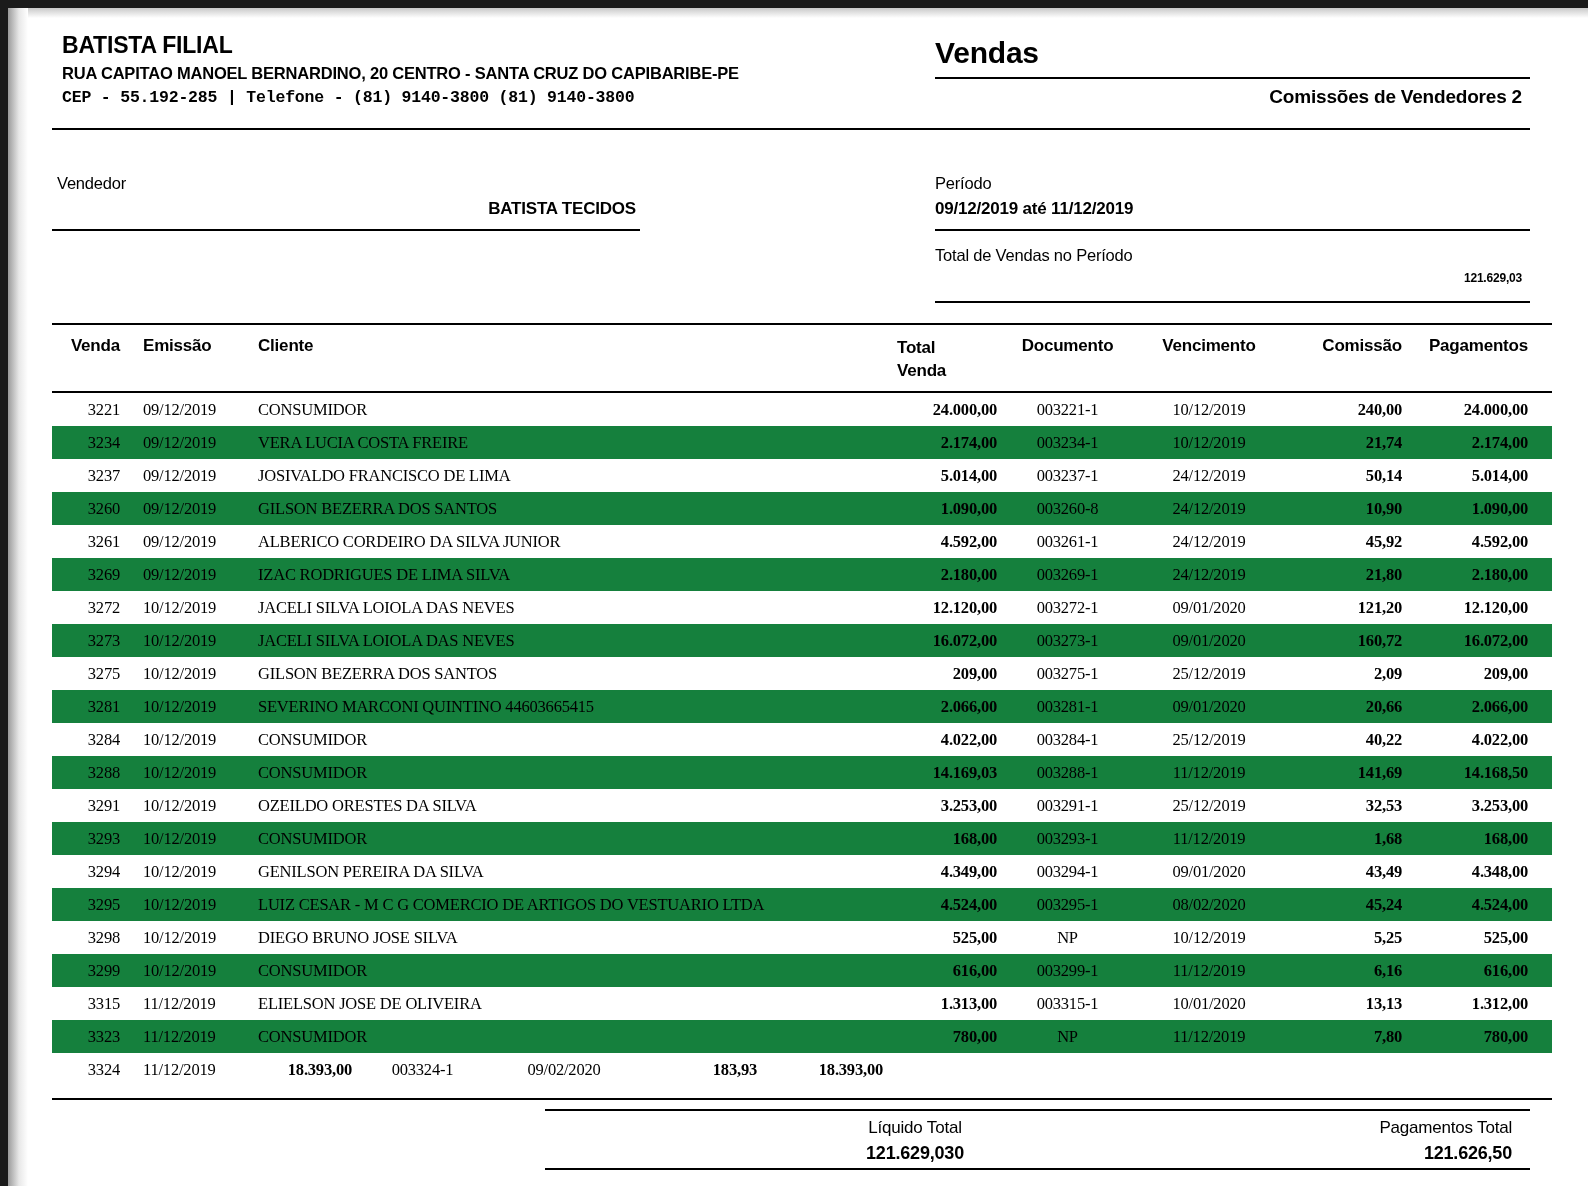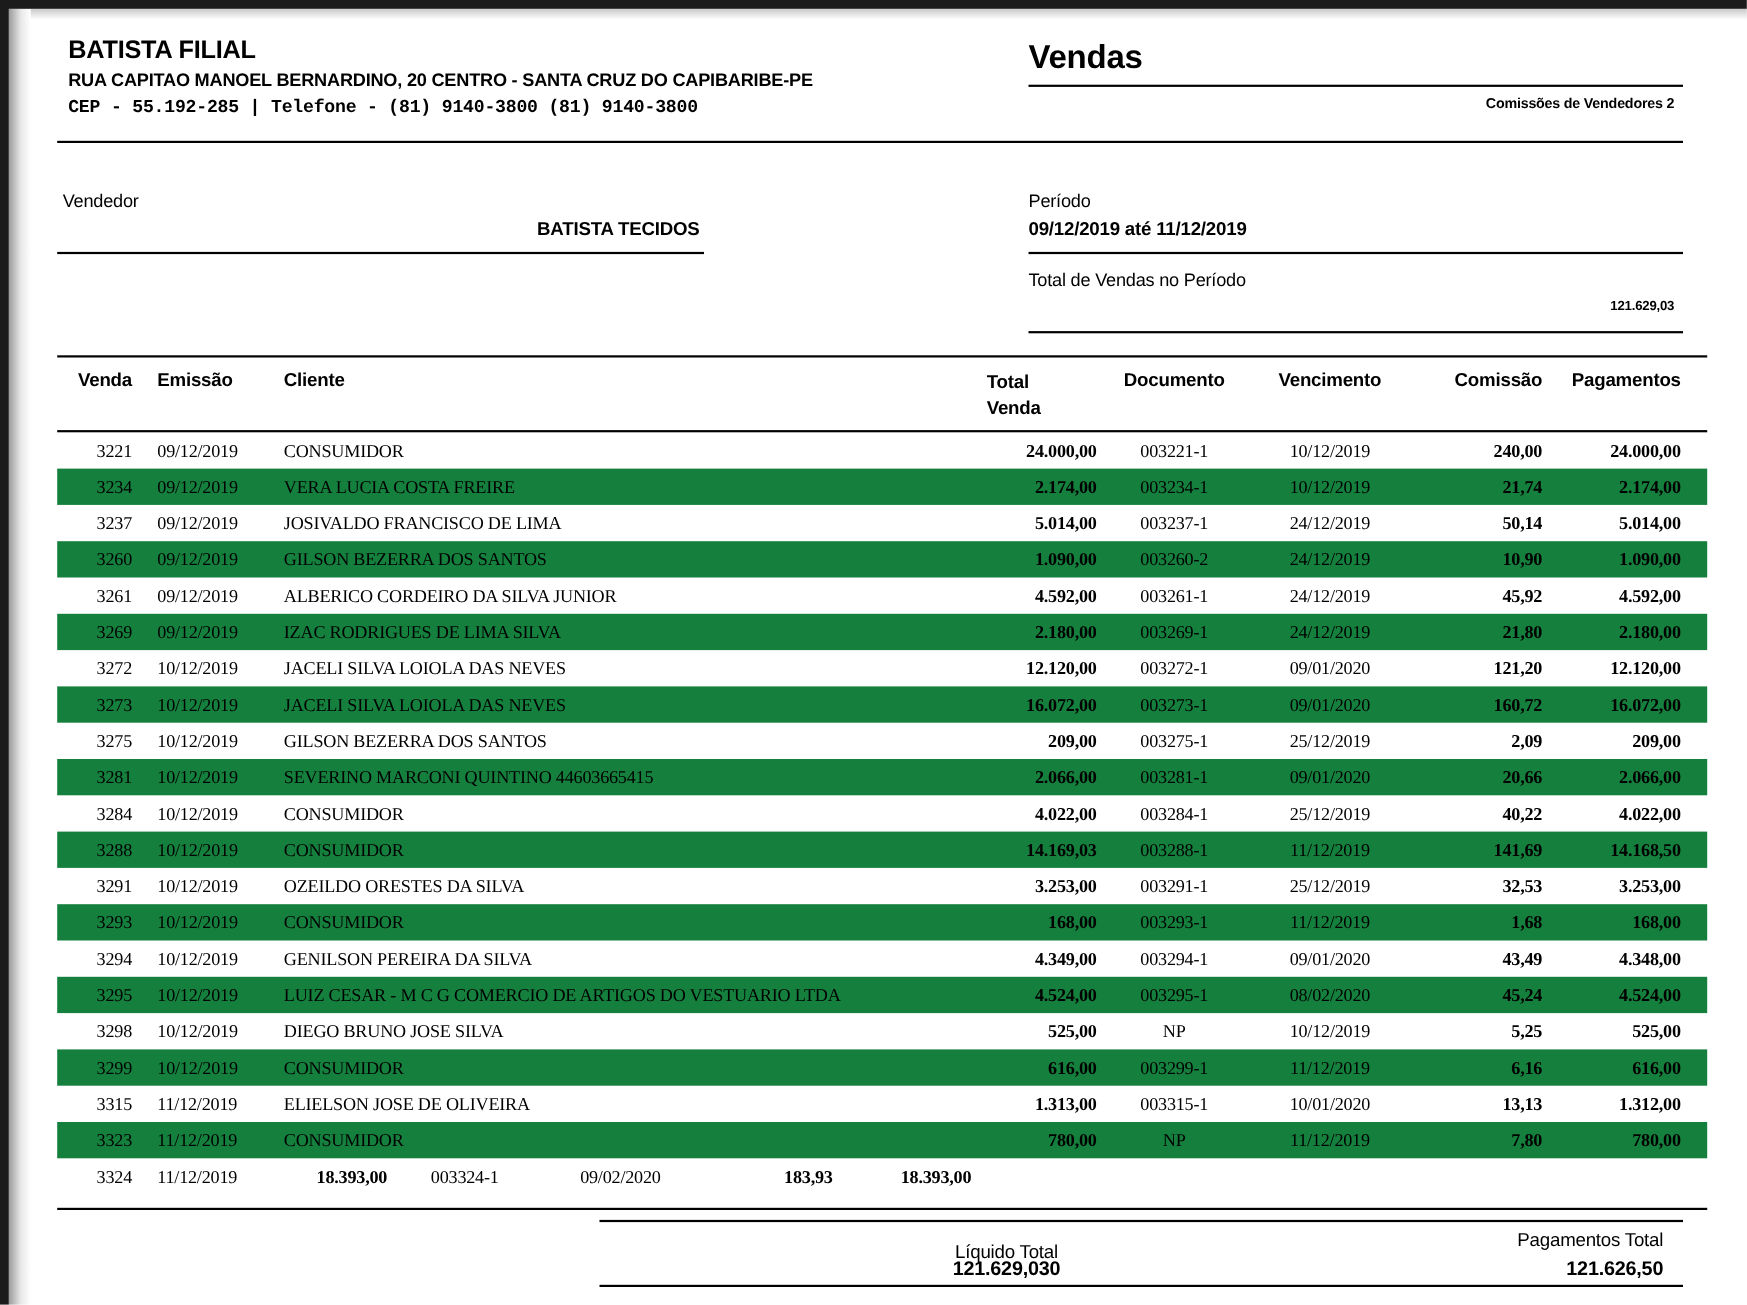--- a/index.html
+++ b/index.html
@@ -22,21 +22,21 @@
   .abs { position:absolute; white-space:nowrap; }
   .rule { position:absolute; height:2px; background:#000; }
 
   
   .company-name    { left:62px;  top:32px;  font-size:23px; font-weight:bold; }
   .company-address { left:62px;  top:64px;  font-size:16.5px; font-weight:bold; }
   .company-cep     { left:62px;  top:88px;  font-size:16.5px; font-weight:bold;font-family:Liberation Mono, monospace; }
 
   .report-title    { left:935px; top:36px;  font-size:30px; font-weight:bold; }
   .rule-title      { left:935px; top:77px;  width:595px; }
-  .report-subtitle { left:935px; top:86px;  width:587px; text-align:right; font-size:13px; font-weight:bold; }
+  .report-subtitle { left:935px; top:86px;  width:587px; text-align:right; font-size:19px; font-weight:bold; }
   .rule-full       { left:52px;  top:128px; width:1478px; }
 
   .vendedor-label  { left:57px;  top:174px; font-size:16.5px; }
   .vendedor-value  { left:52px;  top:199px; width:584px; text-align:right; font-size:17px; font-weight:bold; }
   .rule-vendedor   { left:52px;  top:229px; width:588px; }
 
   .periodo-label   { left:935px; top:174px; font-size:16.5px; }
   .periodo-value   { left:935px; top:199px; width:587px; font-size:17px; font-weight:bold; }
   .rule-periodo    { left:935px; top:229px; width:595px; }
 
@@ -65,21 +65,21 @@
   .c-comissao   { width:122px; text-align:right;  padding-right:3px; }
   .c-pagamentos { width:147px; text-align:right;  padding-right:24px; }
 
   .thead .c-total { text-align:left; padding-left:12px; line-height:23px; }
   .trow .c-total, .trow .c-comissao, .trow .c-pagamentos { font-weight:bold; }
   .trow > div, .thead > div { white-space:nowrap; }
 
   
   .totals-box { position:absolute; left:545px; top:1109px; width:985px; height:61px;
     border-top:2px solid #000; border-bottom:2px solid #000; }
-  .liquido-label { left:250px; top:18px;  width:240px; text-align:center; font-size:17px; }
+  .liquido-label { left:250px; top:7px;  width:240px; text-align:center; font-size:17px; }
   .liquido-value { left:250px; top:32px; width:240px; text-align:center; font-size:18px; font-weight:bold; }
   .pagtotal-label { right:18px; top:7px;  text-align:right; font-size:17px; }
   .pagtotal-value { right:18px; top:32px; text-align:right; font-size:18px; font-weight:bold; }
 </style>
 </head>
 <body>
 
 <div class="topbar"></div>
 <div class="leftbar"></div>
 <div class="topshade"></div>
@@ -152,21 +152,21 @@
     <div class="c-vencimento">24/12/2019</div>
     <div class="c-comissao">50,14</div>
     <div class="c-pagamentos">5.014,00</div>
   </div>
 
   <div class="trow striped">
     <div class="c-venda">3260</div>
     <div class="c-emissao">09/12/2019</div>
     <div class="c-cliente">GILSON BEZERRA DOS SANTOS</div>
     <div class="c-total">1.090,00</div>
-    <div class="c-documento">003260-2</div>
+    <div class="c-documento">003260-8</div>
     <div class="c-vencimento">24/12/2019</div>
     <div class="c-comissao">10,90</div>
     <div class="c-pagamentos">1.090,00</div>
   </div>
 
   <div class="trow">
     <div class="c-venda">3261</div>
     <div class="c-emissao">09/12/2019</div>
     <div class="c-cliente">ALBERICO CORDEIRO DA SILVA JUNIOR</div>
     <div class="c-total">4.592,00</div>

